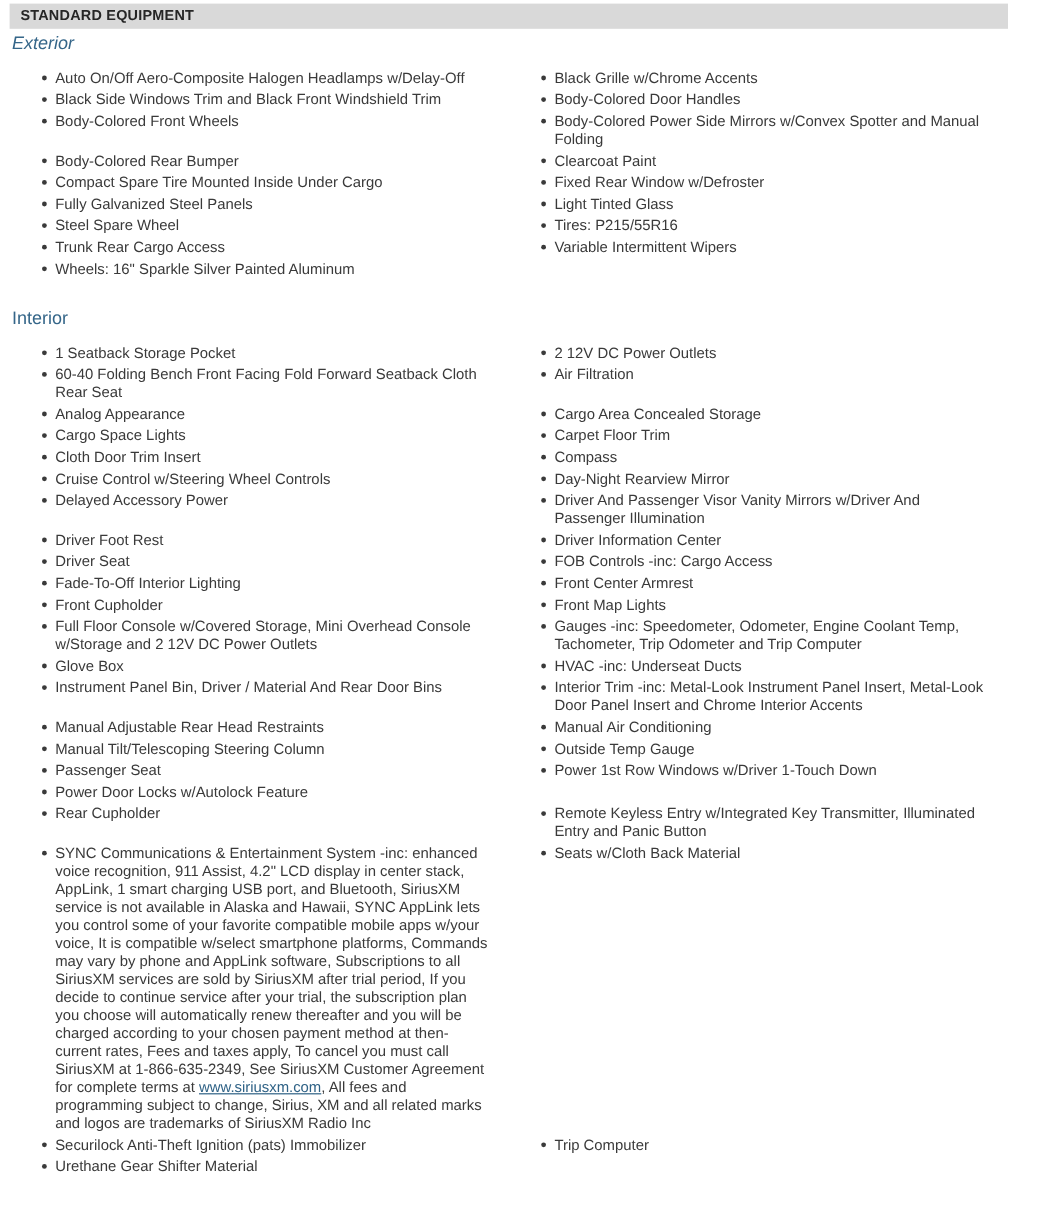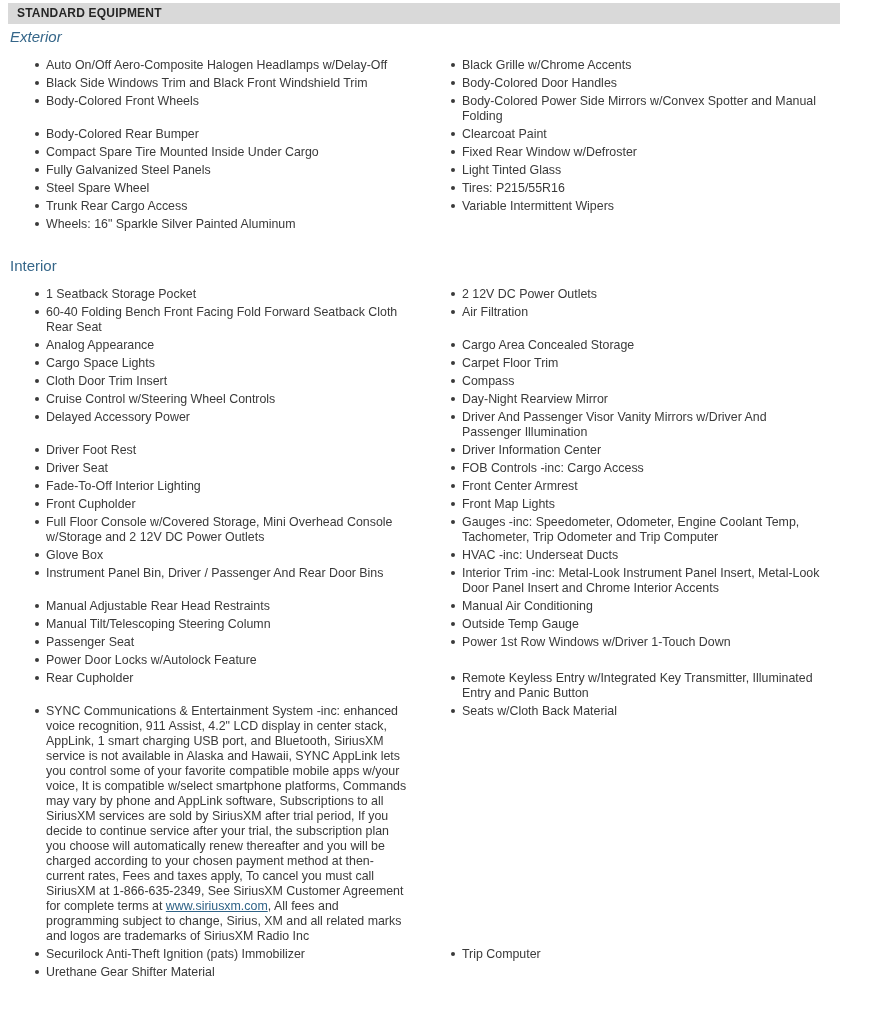--- a/index.html
+++ b/index.html
@@ -261,21 +261,21 @@
     <div class="cell cell-left">
               <div class="item">Glove Box</div>
             </div>
     <div class="cell cell-right">
               <div class="item">HVAC -inc: Underseat Ducts</div>
             </div>
   </div>
 
   <div class="row">
     <div class="cell cell-left">
-              <div class="item">Instrument Panel Bin, Driver / Passenger And Rear Door Bins</div>
+              <div class="item">Instrument Panel Bin, Driver / Material And Rear Door Bins</div>
             </div>
     <div class="cell cell-right">
               <div class="item">Interior Trim -inc: Metal-Look Instrument Panel Insert, Metal-Look Door Panel Insert and Chrome Interior Accents</div>
             </div>
   </div>
 
   <div class="row">
     <div class="cell cell-left">
               <div class="item">Manual Adjustable Rear Head Restraints</div>
             </div>

